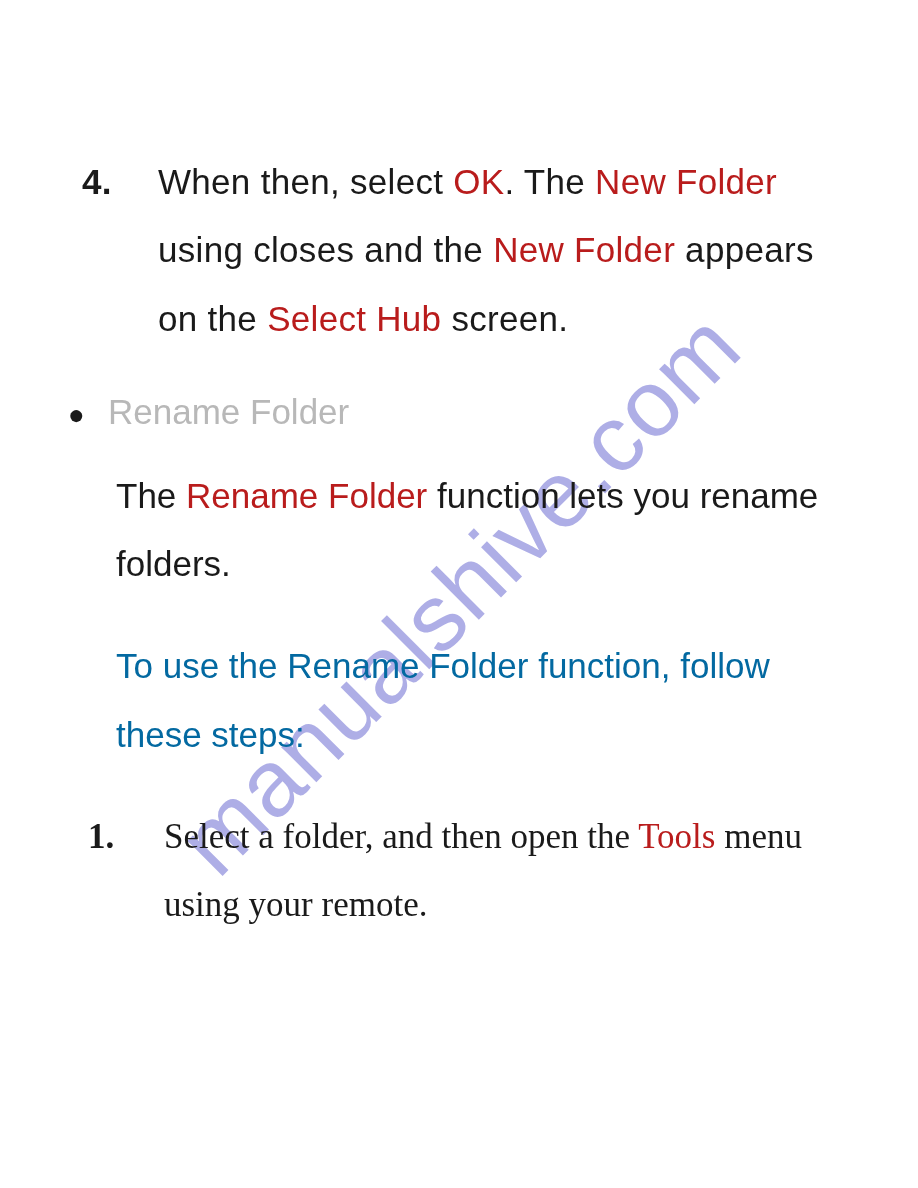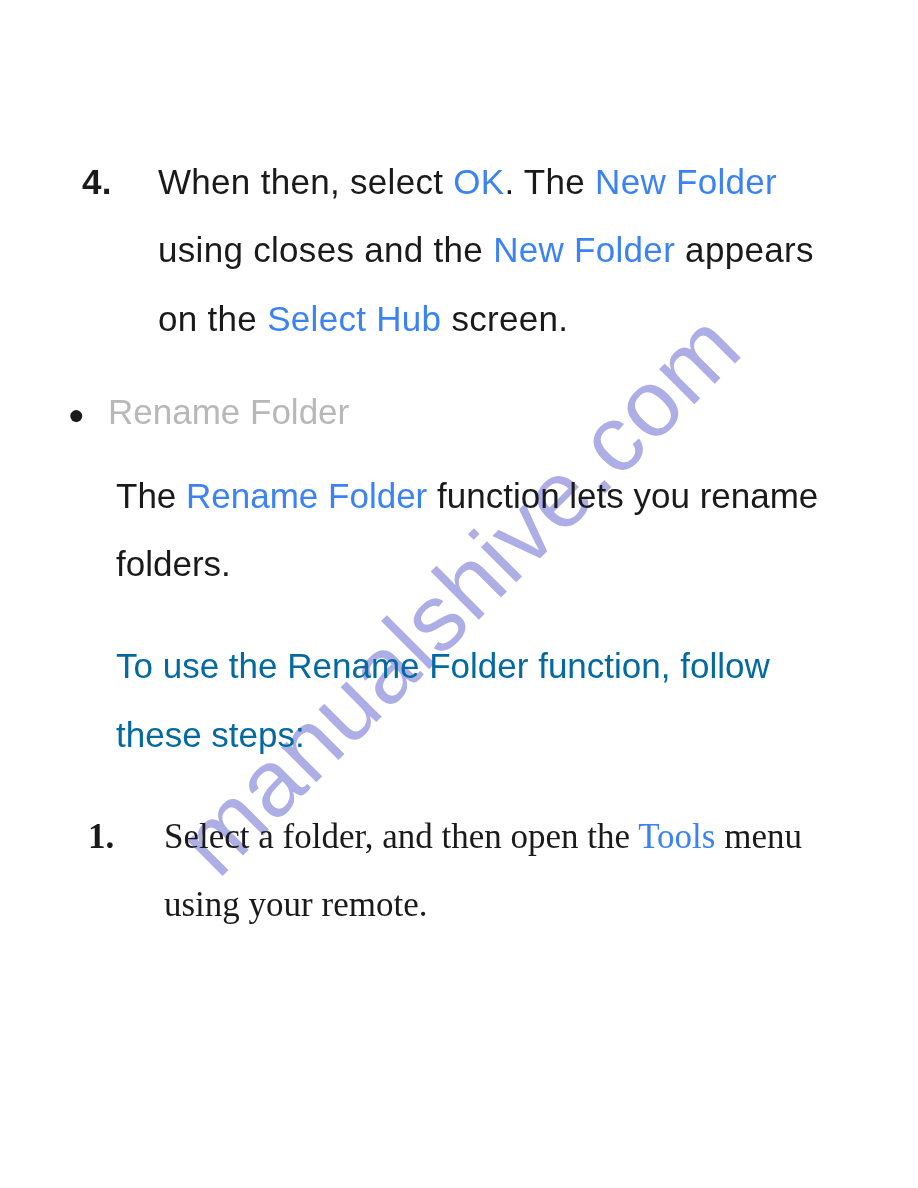--- a/index.html
+++ b/index.html
@@ -49,21 +49,21 @@
   .step4 .num {
     font-weight: 700;
     display: inline-block;
     width: 38px;
   }
   .step4-body {
     padding-left: 38px;
     text-indent: -38px;
   }
   .muted {
-    color: #3b82f6;
+    color: #b91c1c;
   }
   .bullet-block {
     margin-top: 38px;
     margin-left: 8px;
   }
   .bullet-row {
     display: flex;
     align-items: baseline;
   }
   .bullet-dot {

